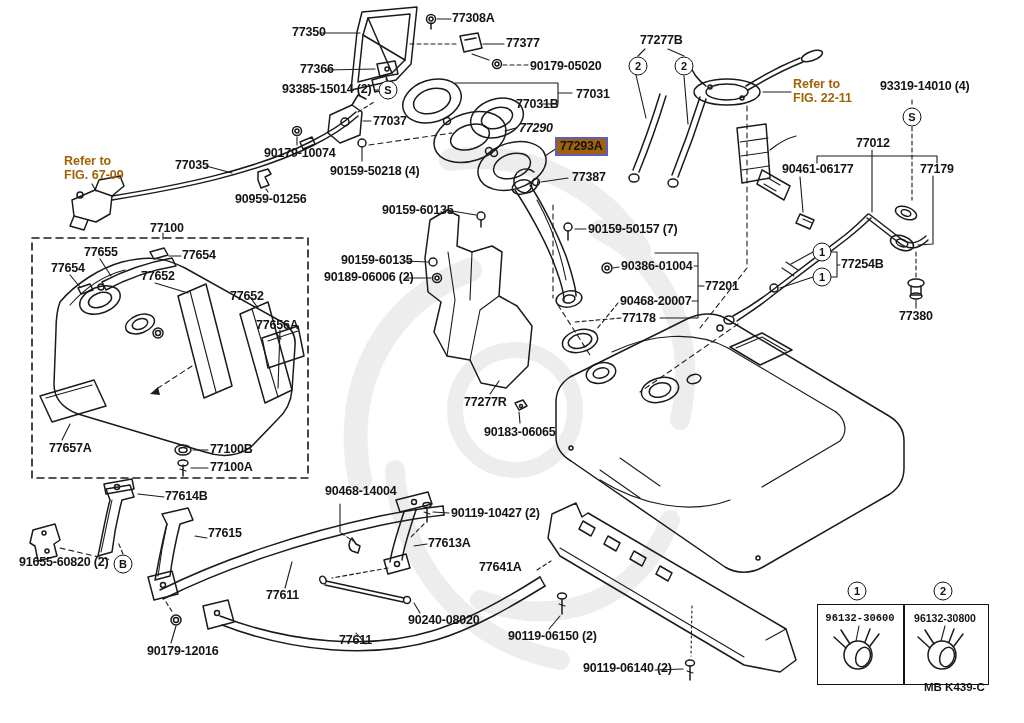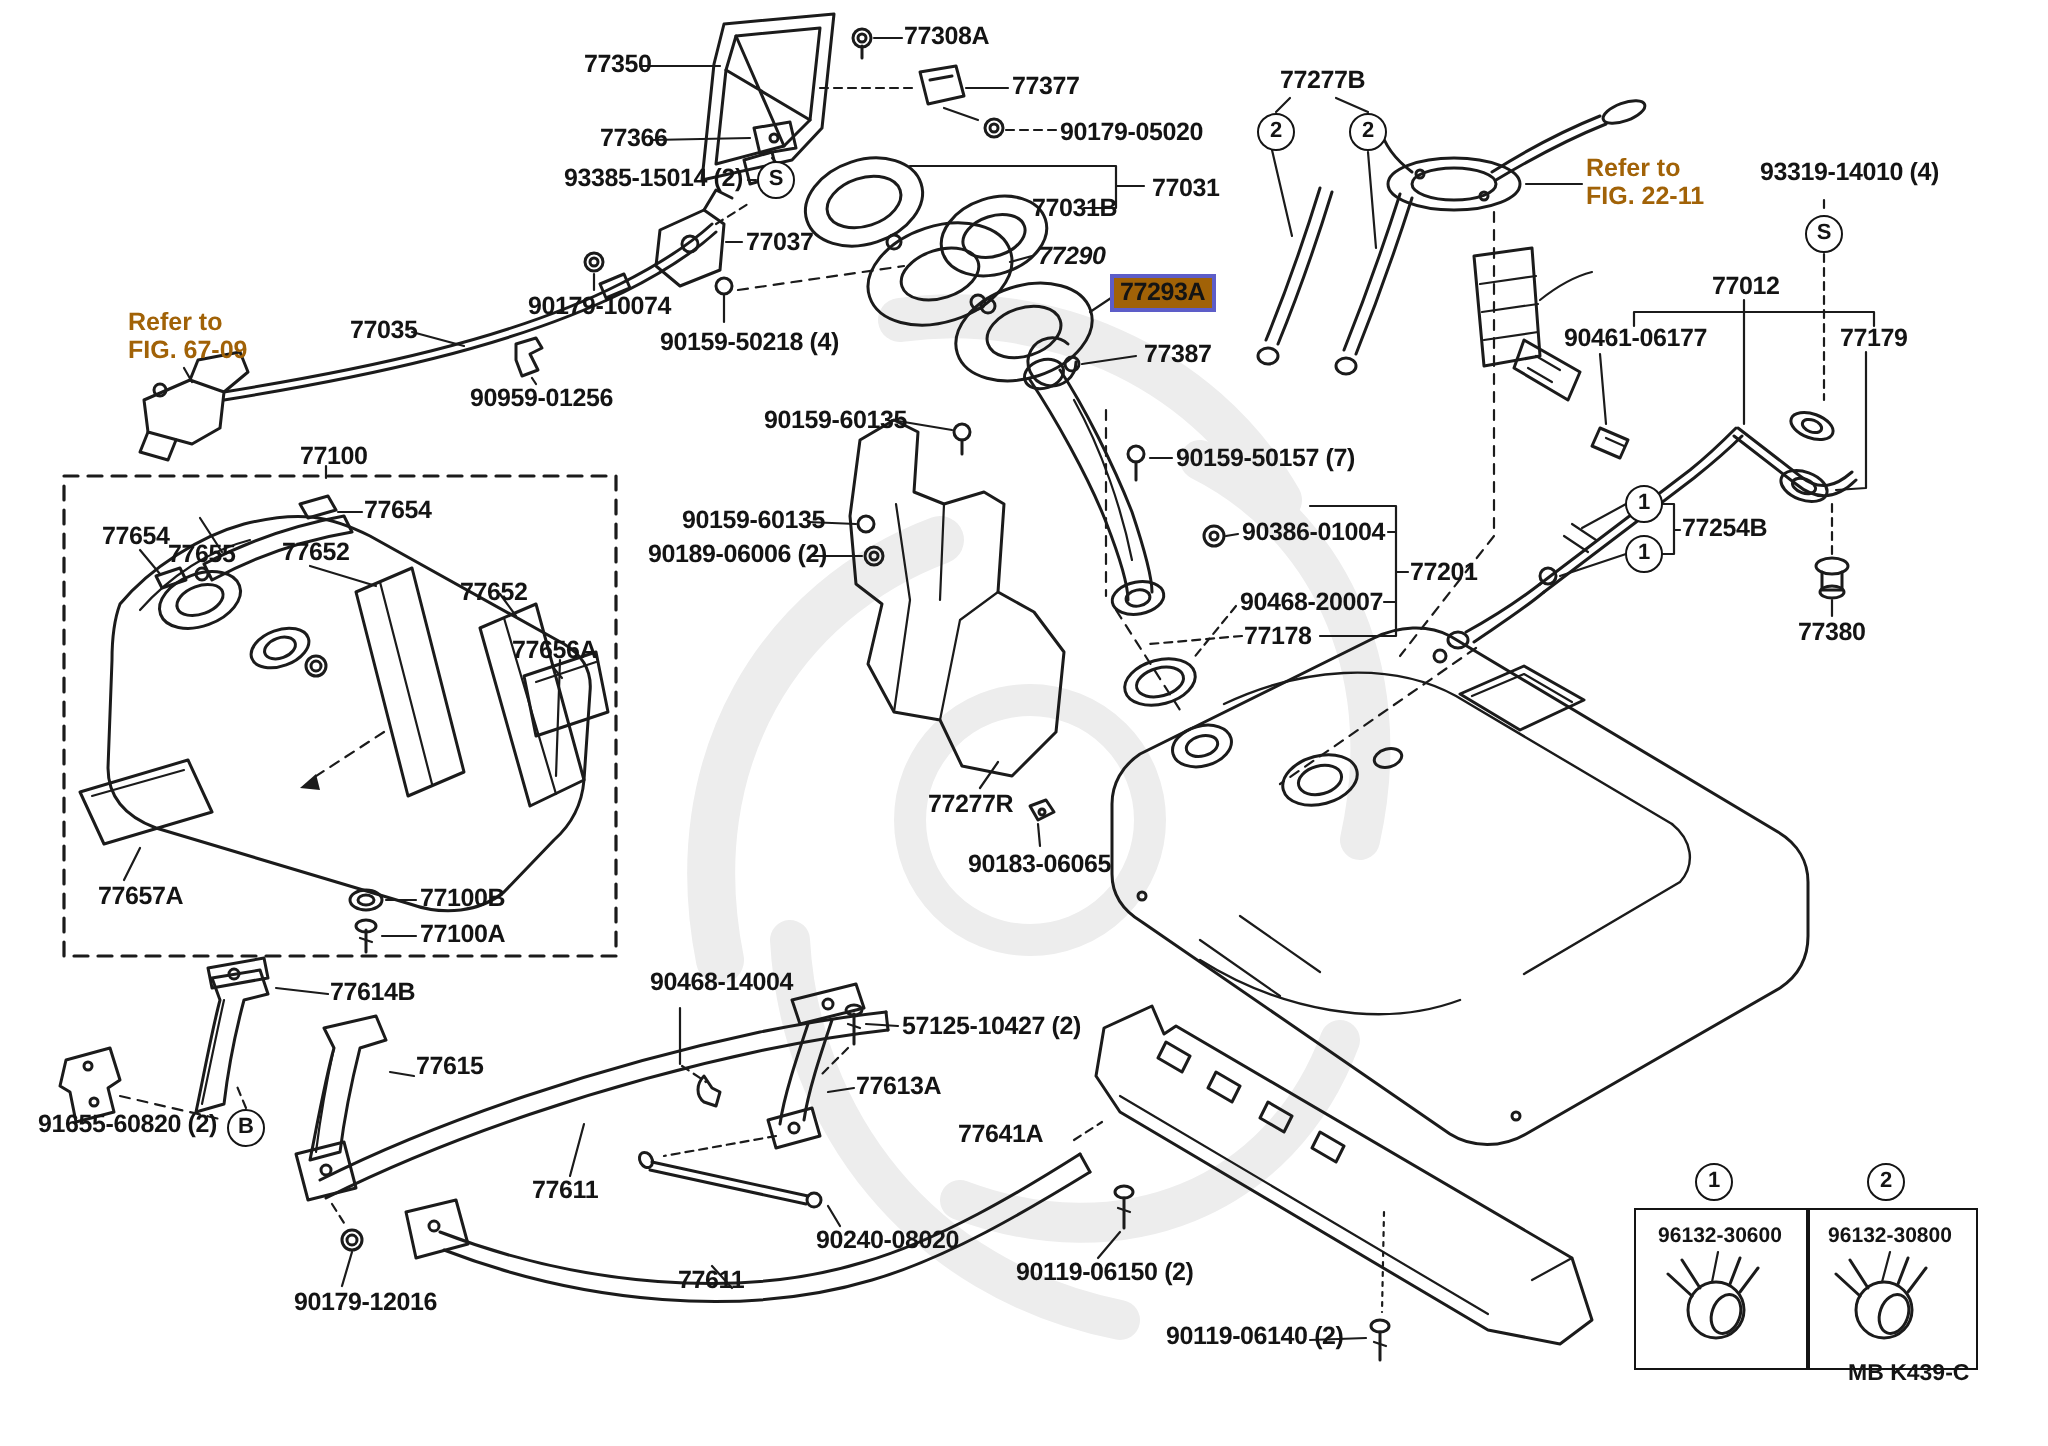--- a/index.html
+++ b/index.html
@@ -450,21 +450,21 @@
       <div class="lbl" style="left: 519px; top: 122px; font-style: italic;">77290</div>
       <div class="lbl hl" style="left: 559px; top: 140px; background: #a16207; border: 2px solid rgb(93, 93, 200);">77293A</div>
       <div class="lbl" style="left: 264px; top: 147px;">90179-10074</div>
       <div class="lbl" style="left: 175px; top: 159px;">77035</div>
       <div class="lbl" style="left: 330px; top: 165px;">90159-50218 (4)</div>
       <div class="lbl" style="left: 572px; top: 171px;">77387</div>
       <div class="lbl" style="left: 235px; top: 193px;">90959-01256</div>
       <div class="lbl" style="left: 382px; top: 204px;">90159-60135</div>
       <div class="lbl" style="left: 150px; top: 222px;">77100</div>
       <div class="lbl" style="left: 588px; top: 223px;">90159-50157 (7)</div>
-      <div class="lbl" style="left: 84px; top: 246px; margin-top: 25px;">77655</div>
+      <div class="lbl" style="left: 84px; top: 246px;">77655</div>
       <div class="lbl" style="left: 182px; top: 249px;">77654</div>
       <div class="lbl" style="left: 51px; top: 262px;">77654</div>
       <div class="lbl" style="left: 141px; top: 270px;">77652</div>
       <div class="lbl" style="left: 341px; top: 254px;">90159-60135</div>
       <div class="lbl" style="left: 324px; top: 271px;">90189-06006 (2)</div>
       <div class="lbl" style="left: 621px; top: 260px;">90386-01004</div>
       <div class="lbl" style="left: 230px; top: 290px;">77652</div>
       <div class="lbl" style="left: 705px; top: 280px;">77201</div>
       <div class="lbl" style="left: 620px; top: 295px;">90468-20007</div>
       <div class="lbl" style="left: 622px; top: 312px;">77178</div>
@@ -476,21 +476,21 @@
       <div class="lbl" style="left: 484px; top: 426px;">90183-06065</div>
       <div class="lbl" style="left: 640px; top: 34px;">77277B</div>
       <div class="lbl" style="left: 880px; top: 80px;">93319-14010 (4)</div>
       <div class="lbl" style="left: 856px; top: 137px;">77012</div>
       <div class="lbl" style="left: 782px; top: 163px;">90461-06177</div>
       <div class="lbl" style="left: 920px; top: 163px;">77179</div>
       <div class="lbl" style="left: 841px; top: 258px;">77254B</div>
       <div class="lbl" style="left: 899px; top: 310px;">77380</div>
       <div class="lbl" style="left: 165px; top: 490px;">77614B</div>
       <div class="lbl" style="left: 325px; top: 485px;">90468-14004</div>
-      <div class="lbl" style="left: 451px; top: 507px;">57125-10427 (2)</div>
+      <div class="lbl" style="left: 451px; top: 507px;">90119-10427 (2)</div>
       <div class="lbl" style="left: 208px; top: 527px;">77615</div>
       <div class="lbl" style="left: 428px; top: 537px;">77613A</div>
       <div class="lbl" style="left: 19px; top: 556px;">91655-60820 (2)</div>
       <div class="lbl" style="left: 479px; top: 561px;">77641A</div>
       <div class="lbl" style="left: 266px; top: 589px;">77611</div>
       <div class="lbl" style="left: 408px; top: 614px;">90240-08020</div>
       <div class="lbl" style="left: 339px; top: 634px;">77611</div>
       <div class="lbl" style="left: 147px; top: 645px;">90179-12016</div>
       <div class="lbl" style="left: 508px; top: 630px;">90119-06150 (2)</div>
       <div class="lbl" style="left: 583px; top: 662px;">90119-06140 (2)</div>
@@ -511,19 +511,19 @@
         <div>Refer to</div>
         <div>FIG. 67-09</div>
       </div>
       <div class="note" style="left: 793px; top: 78px;">
         <div>Refer to</div>
         <div>FIG. 22-11</div>
       </div>
     </div>
 <div id="boxes">
       <div class="dbox" style="left: 817px; top: 604px; width: 86px; height: 79px;"></div>
-      <div class="dbox-part" style="left: 819px; top: 612px; width: 82px;">96132-30600</div>
+      <div class="dbox-part" style="left: 819px; top: 612px; width: 82px; font-family: Liberation Mono, monospace;">96132-30600</div>
       <div class="dbox" style="left: 903px; top: 604px; width: 84px; height: 79px;"></div>
       <div class="dbox-part" style="left: 905px; top: 612px; width: 80px;">96132-30800</div>
     </div>
 <div class="footer" style="left:924px;top:681px;">MB K439-C</div>
 
 </div>
 
 </body></html>

